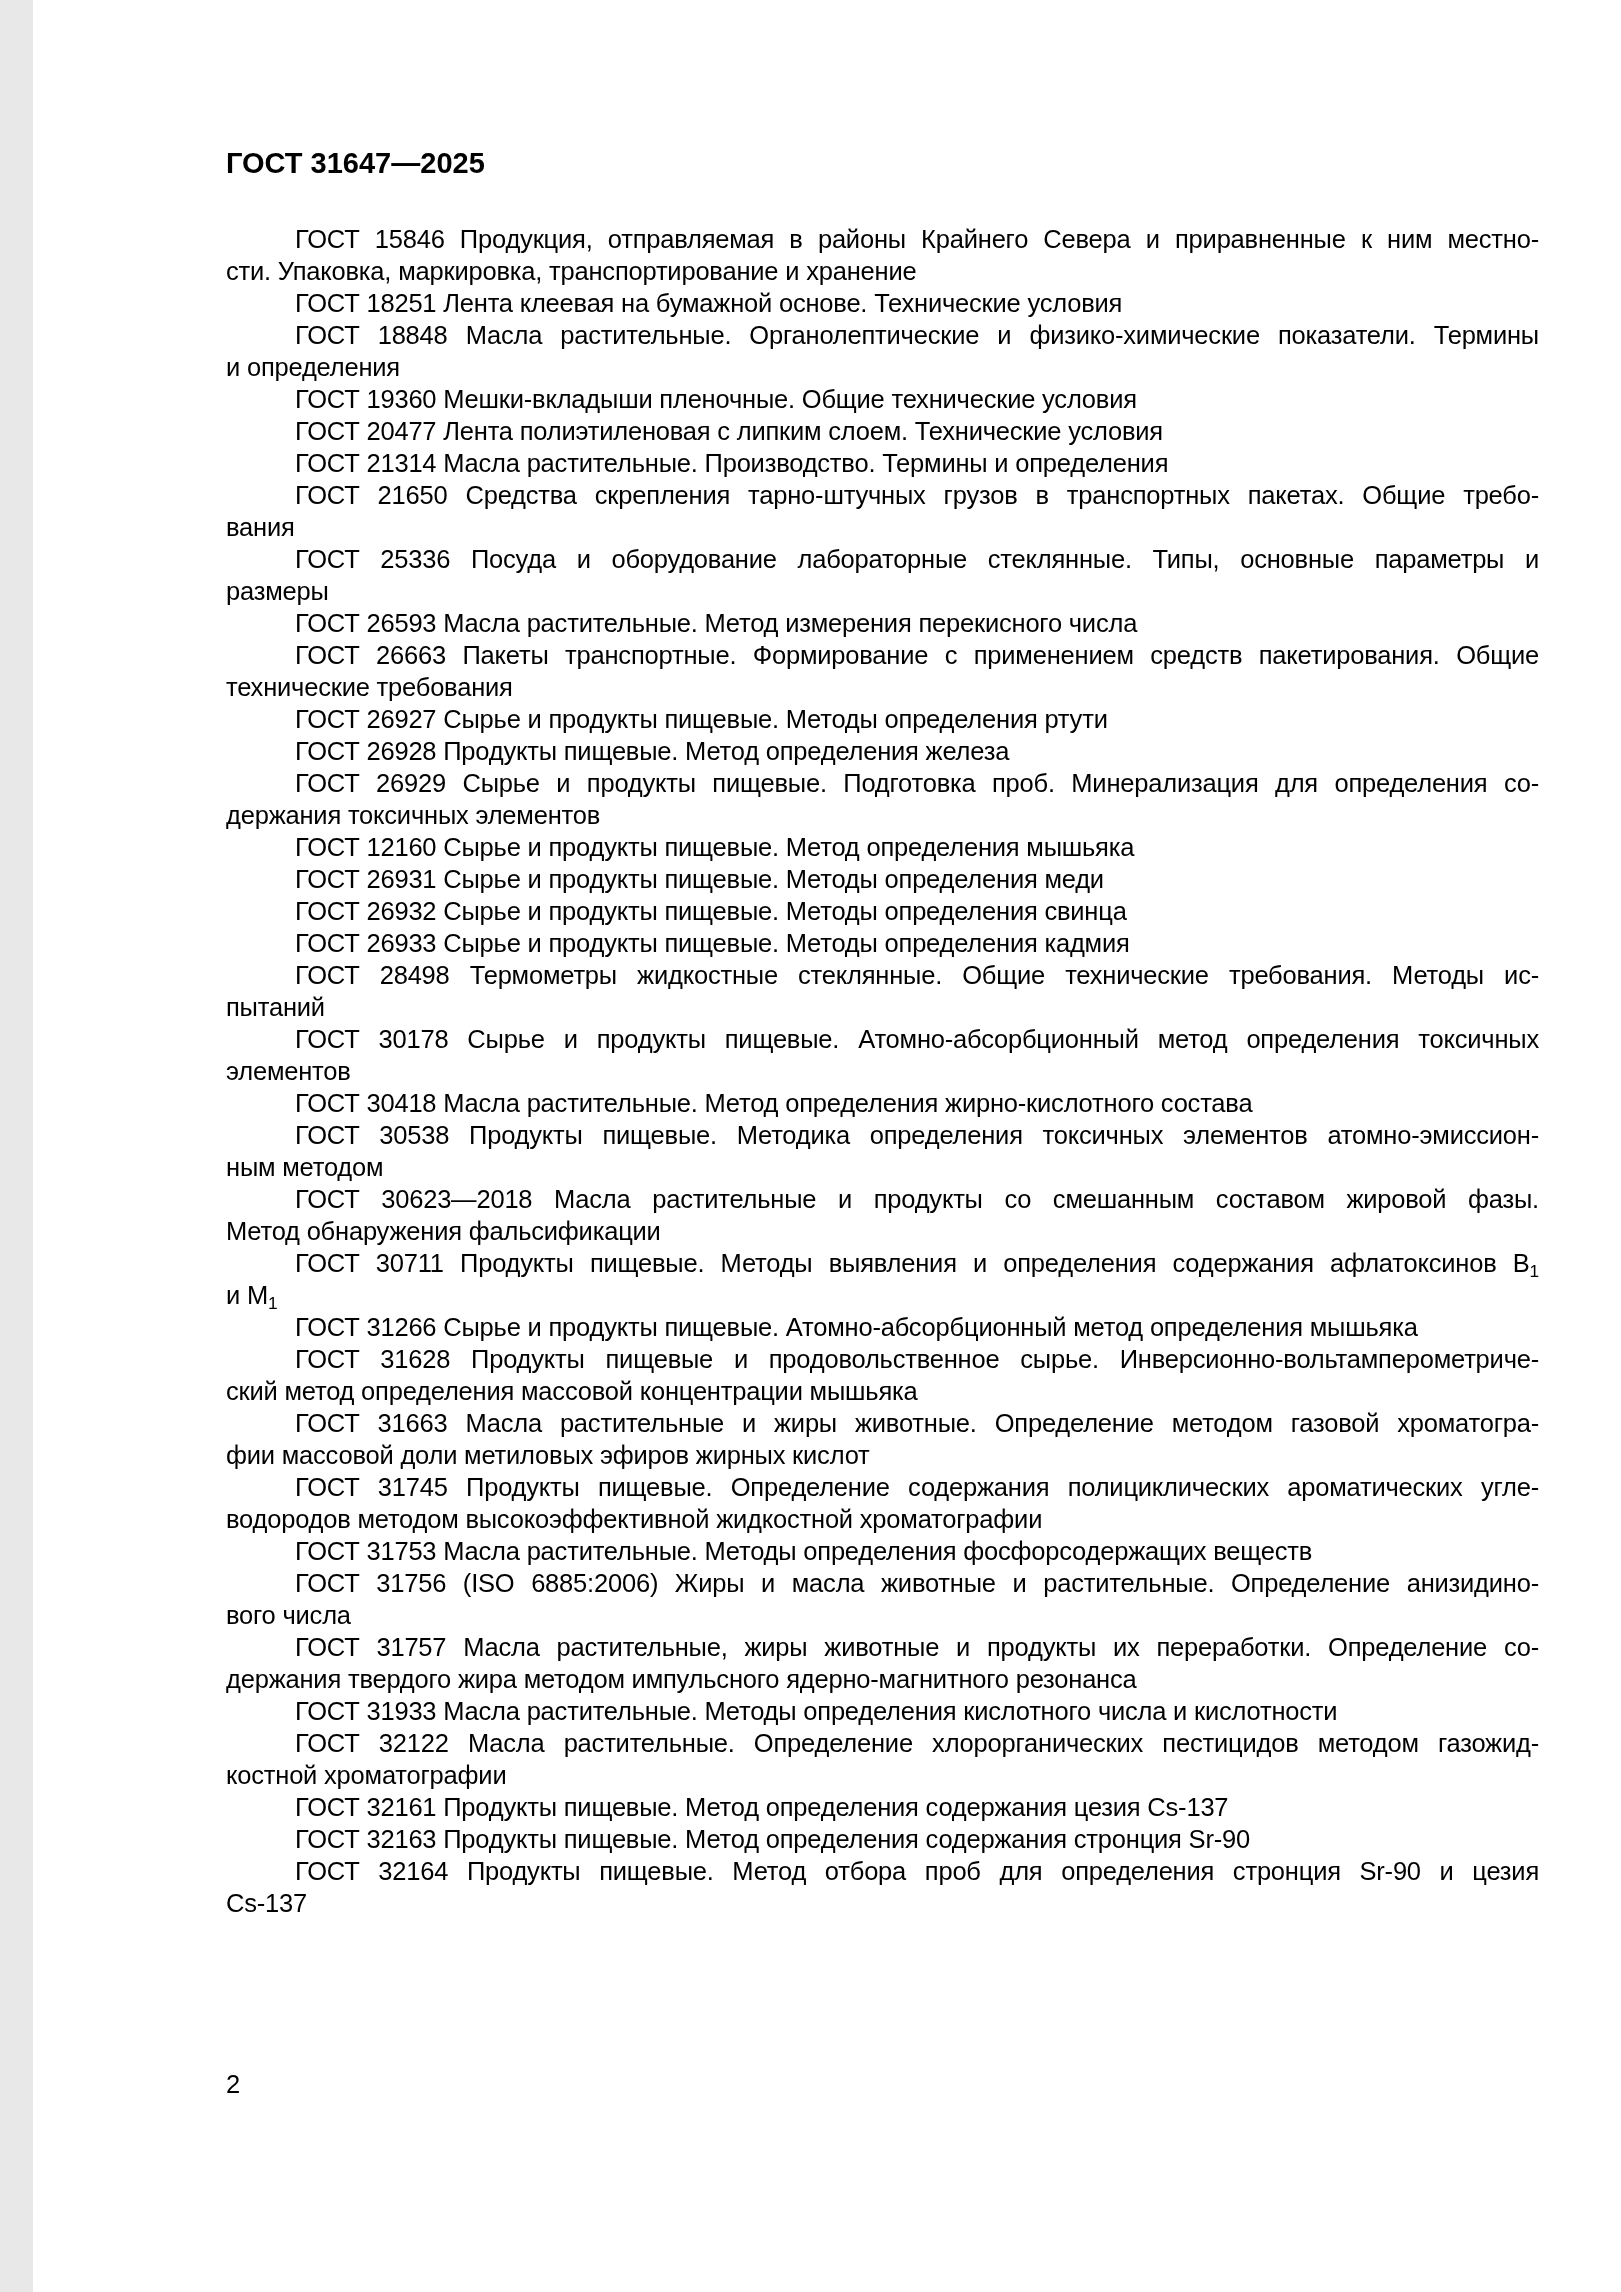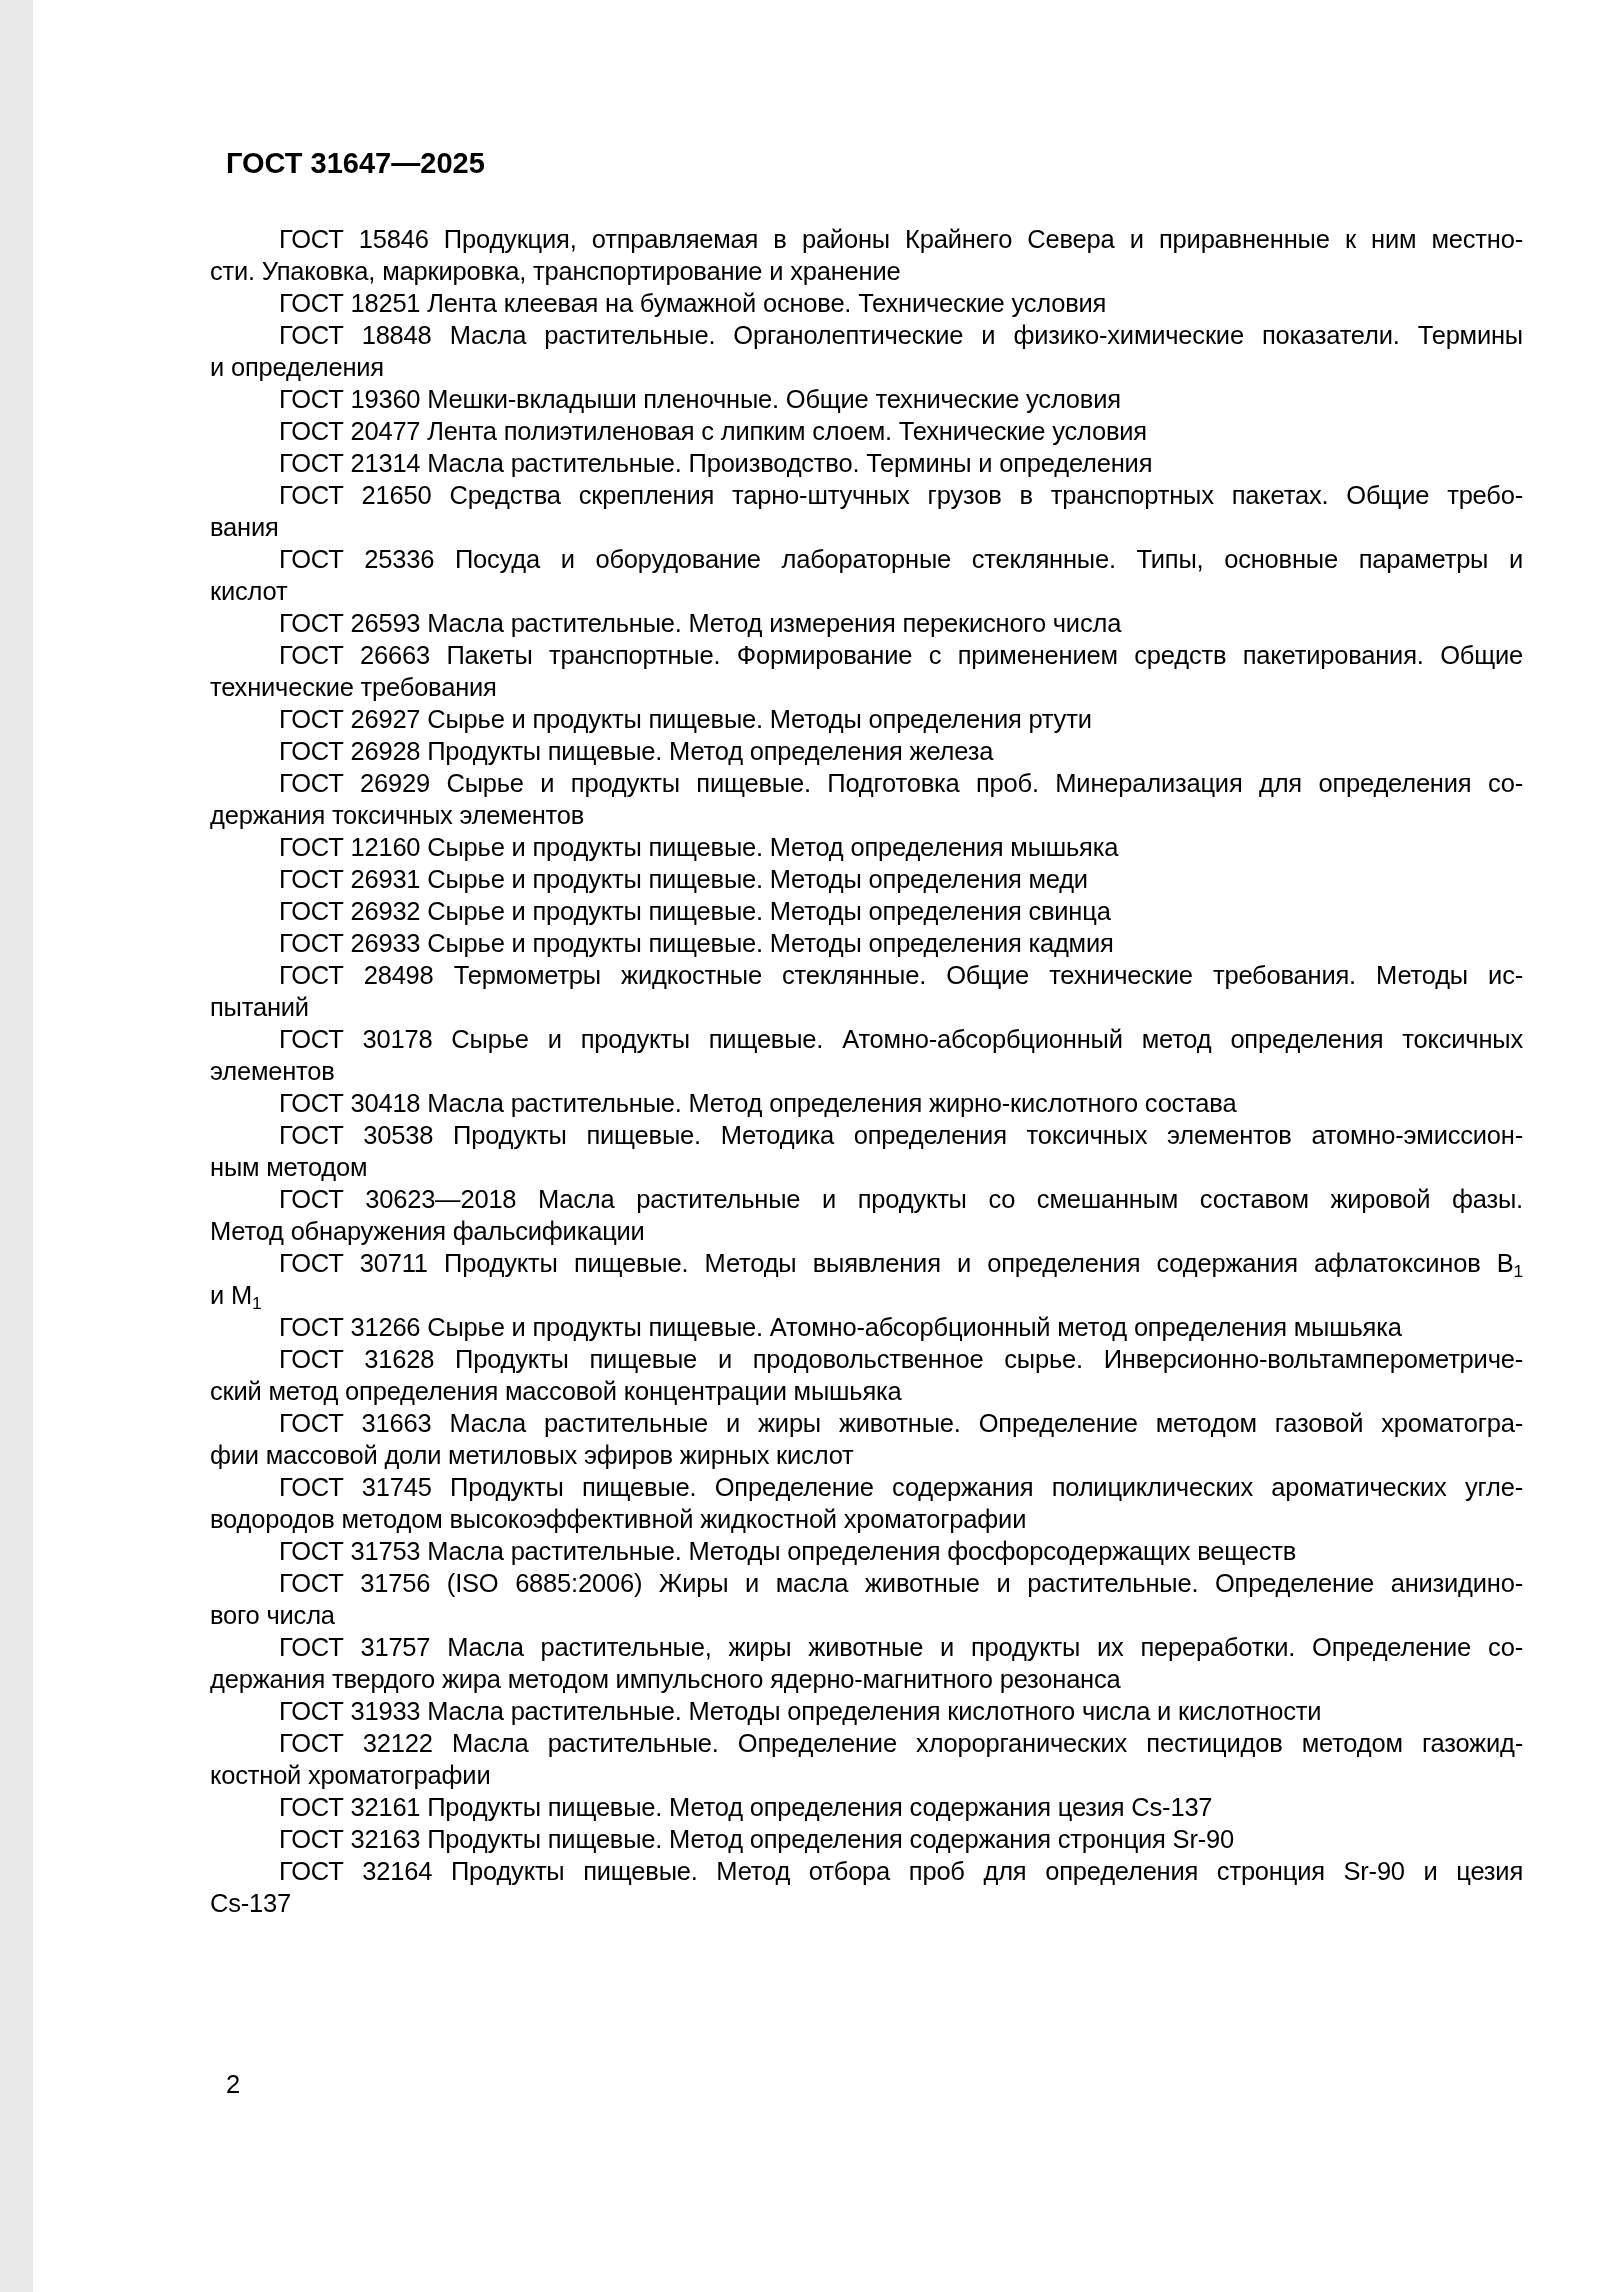--- a/index.html
+++ b/index.html
@@ -21,21 +21,21 @@
     position: absolute;
     left: 193px;
     top: 149px;
     font-size: 29px;
     font-weight: bold;
     line-height: 1;
     white-space: nowrap;
   }
   .references {
     position: absolute;
-    left: 177px;
+    left: 193px;
     top: 223px;
     width: 1313px;
     font-size: 25.5px;
     line-height: 32px;
     letter-spacing: -0.2px;
   }
   .paragraph {
     margin: 0;
     padding: 0;
   }
@@ -90,21 +90,21 @@
       </div>
       <div class="paragraph">
         <div class="line first">ГОСТ 21314 Масла растительные. Производство. Термины и определения</div>
       </div>
       <div class="paragraph">
         <div class="line first just">ГОСТ 21650 Средства скрепления тарно-штучных грузов в транспортных пакетах. Общие требо-</div>
         <div class="line">вания</div>
       </div>
       <div class="paragraph">
         <div class="line first just">ГОСТ 25336 Посуда и оборудование лабораторные стеклянные. Типы, основные параметры и</div>
-        <div class="line">кислот</div>
+        <div class="line">размеры</div>
       </div>
       <div class="paragraph">
         <div class="line first">ГОСТ 26593 Масла растительные. Метод измерения перекисного числа</div>
       </div>
       <div class="paragraph">
         <div class="line first just">ГОСТ 26663 Пакеты транспортные. Формирование с применением средств пакетирования. Общие</div>
         <div class="line">технические требования</div>
       </div>
       <div class="paragraph">
         <div class="line first">ГОСТ 26927 Сырье и продукты пищевые. Методы определения ртути</div>

